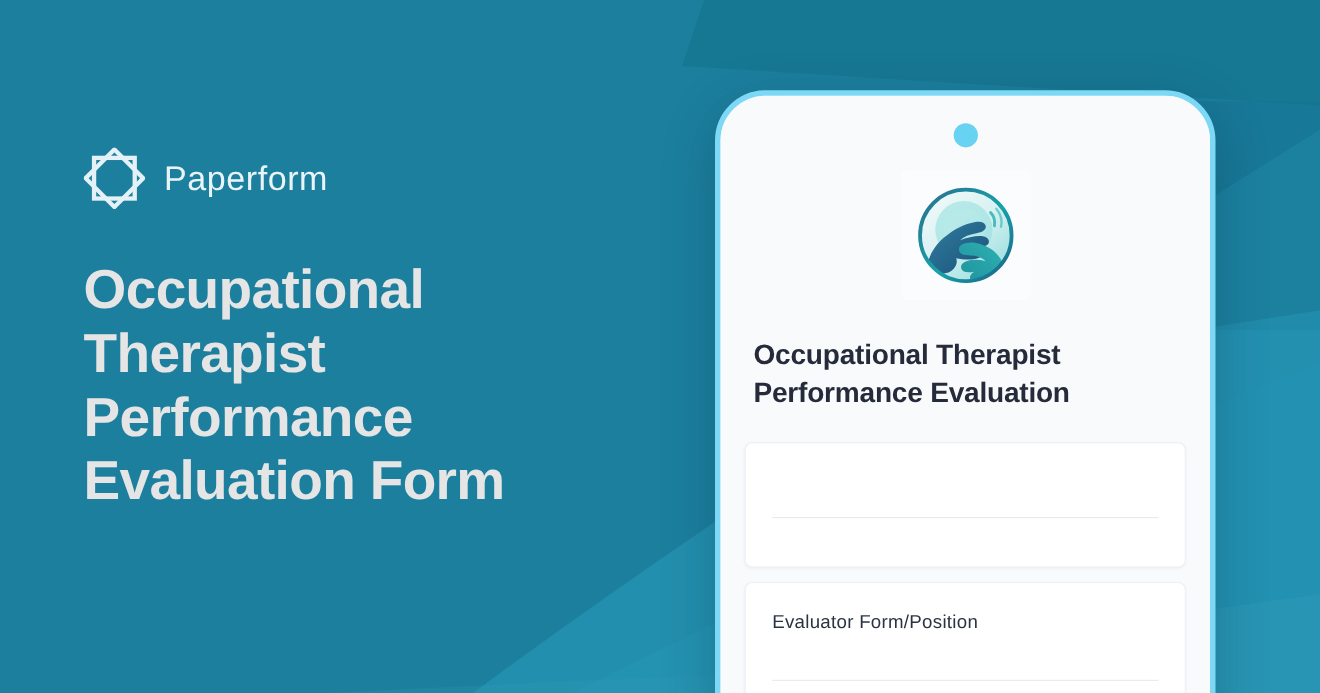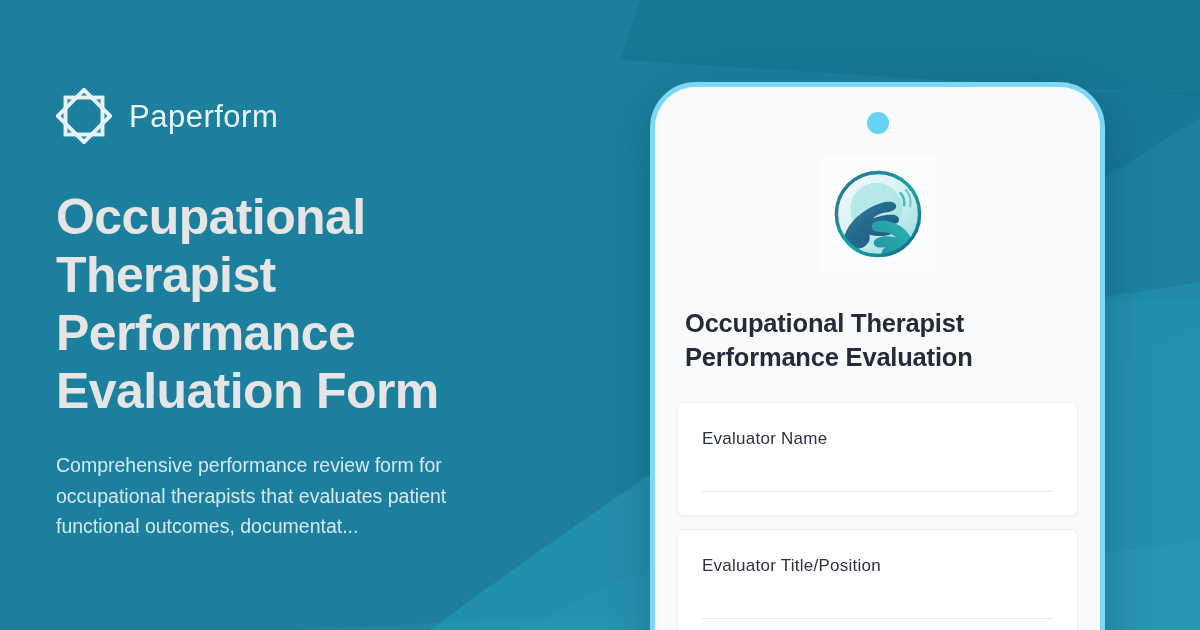--- a/index.html
+++ b/index.html
@@ -16,21 +16,21 @@
     overflow:hidden;
   }
 
   
   .bg-layer { position:absolute; inset:0; overflow:hidden; }
   .bg-layer svg { position:absolute; inset:0; width:1200px; height:630px; display:block; }
 
   
   .left-col {
     position:absolute;
-    left:56px; top:0;
+    left:76px; top:0;
     width:540px; height:630px;
     display:flex; flex-direction:column;
     justify-content:center;
   }
 
   .brand {
     display:flex; align-items:center;
     gap:17px;
     margin-bottom:44px;
   }
@@ -175,21 +175,20 @@
             <rect x="17" y="17" width="66" height="66"></rect>
             <rect x="17" y="17" width="66" height="66" transform="rotate(45 50 50)"></rect>
           </g>
         </svg>
       </span>
       <span class="brand-name">Paperform</span>
     </div>
 
     <h1 class="headline">Occupational Therapist Performance Evaluation Form</h1>
 
-    <p class="subcopy">Comprehensive performance review form for occupational therapists that evaluates patient functional outcomes, documentat...</p>
   </div>
 
   <div class="phone">
     <div class="phone-inner">
 
       <div class="camera-dot"></div>
 
       <div class="form-logo-wrap">
         <svg viewBox="0 0 120 120" aria-hidden="true">
           <defs>
@@ -229,26 +228,25 @@
           </g>
           <circle cx="60" cy="60" r="48" fill="none" stroke="url(#ringG)" stroke-width="4"></circle>
         </svg>
       </div>
 
       <div class="form-title">Occupational Therapist Performance Evaluation</div>
 
       <div class="fields">
 
         <div class="field-card">
-          <div class="field-label">Evaluator Name</div>
           <div class="field-underline"></div>
         </div>
 
         <div class="field-card">
-          <div class="field-label">Evaluator Title/Position</div>
+          <div class="field-label">Evaluator Form/Position</div>
           <div class="field-underline"></div>
         </div>
 
       </div>
     </div>
   </div>
 
 </div>
 
 </body></html>

